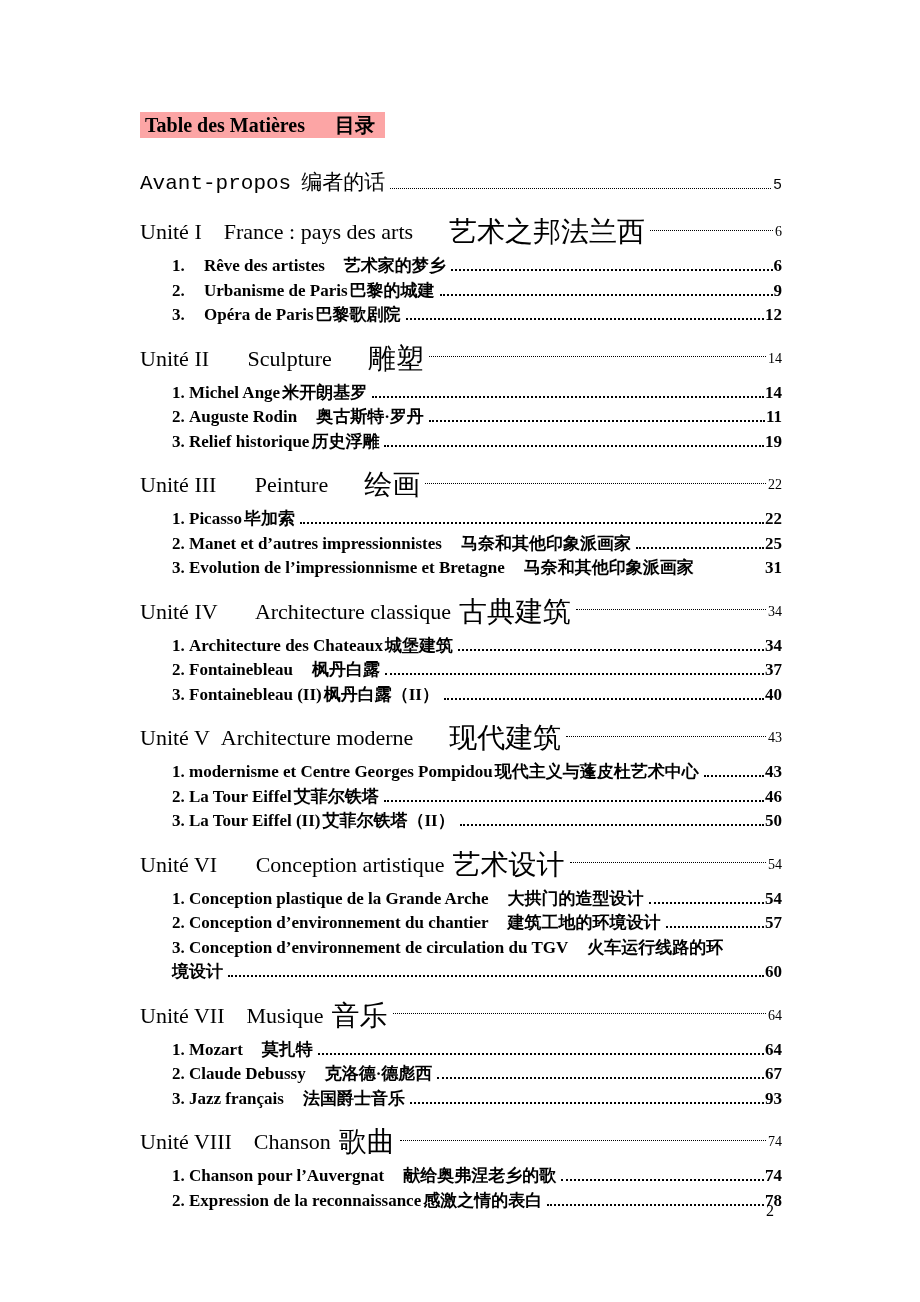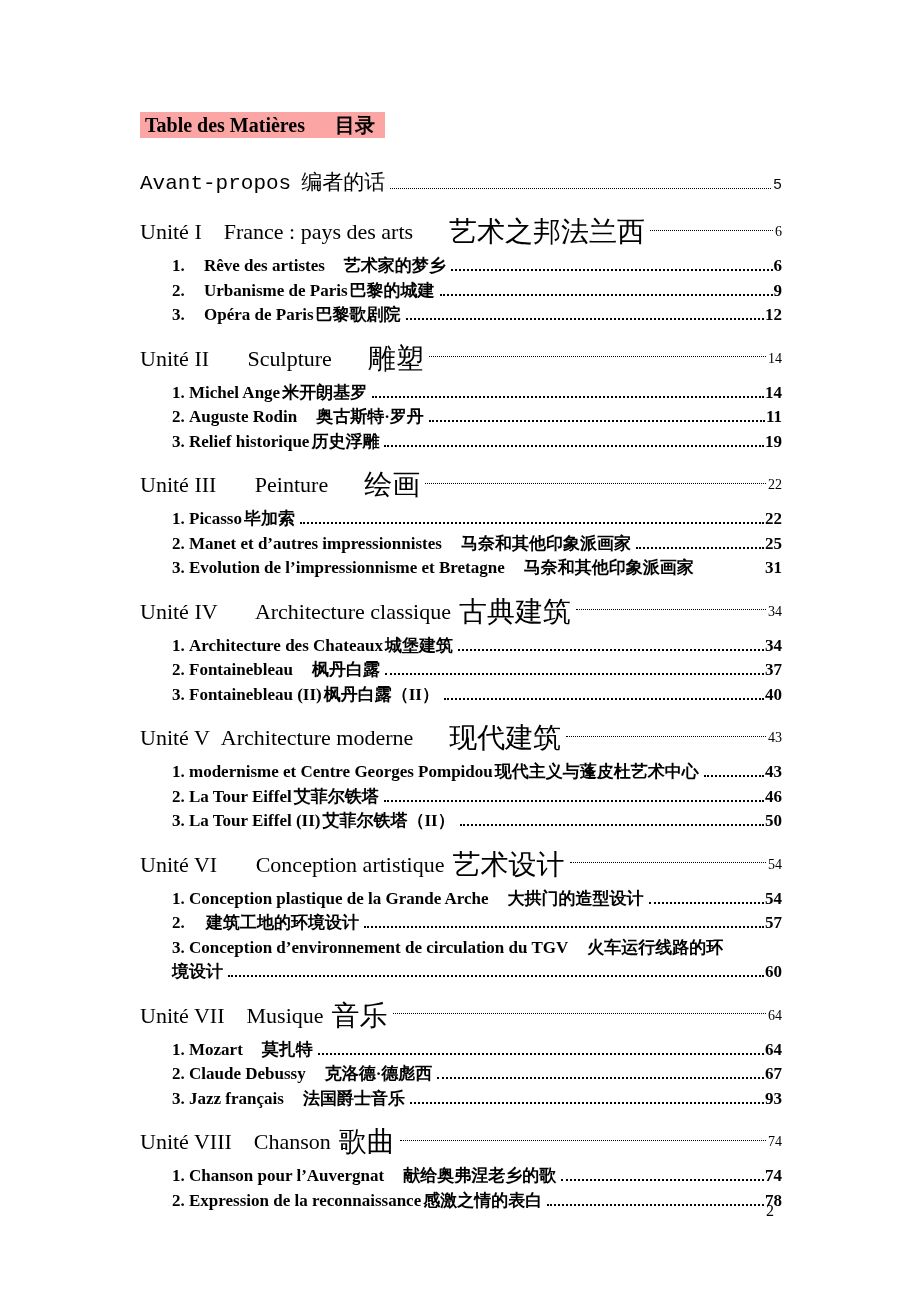--- a/index.html
+++ b/index.html
@@ -222,20 +222,21 @@
           </div>
           <div class="row item">
             <span class="num">1.</span>
             <span class="fr">Conception plastique de la Grande Arche</span>
             <span class="zh">　大拱门的造型设计</span>
             <span class="leader bold"></span>
             <span class="pnum-i">54</span>
           </div>
           <div class="row item">
             <span class="num">2.</span>
+            <span class="fr">Conception d’environnement du chantier</span>
             <span class="zh">　建筑工地的环境设计</span>
             <span class="leader bold"></span>
             <span class="pnum-i">57</span>
           </div>
           <div class="row item">
             <span class="num">3.</span>
             <span class="fr">Conception d’environnement de circulation du TGV</span>
             <span class="zh">　火车运行线路的环</span>
             <span class="spacer"></span>
           </div>

